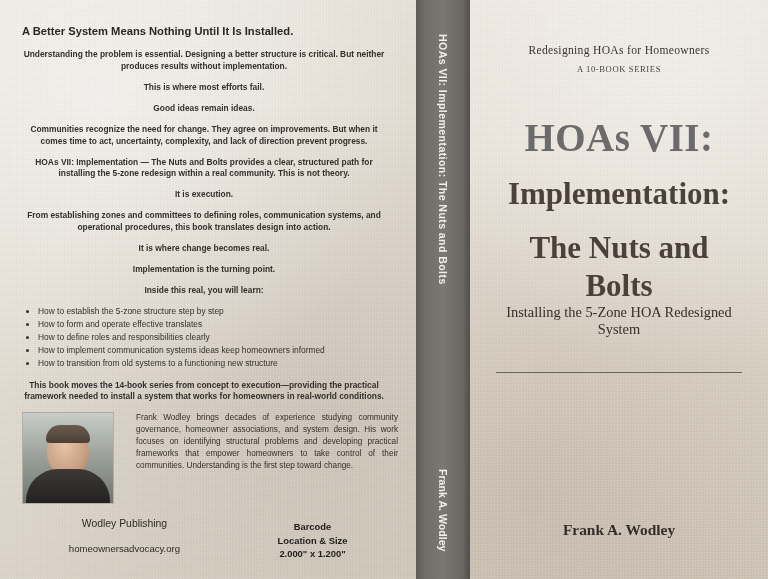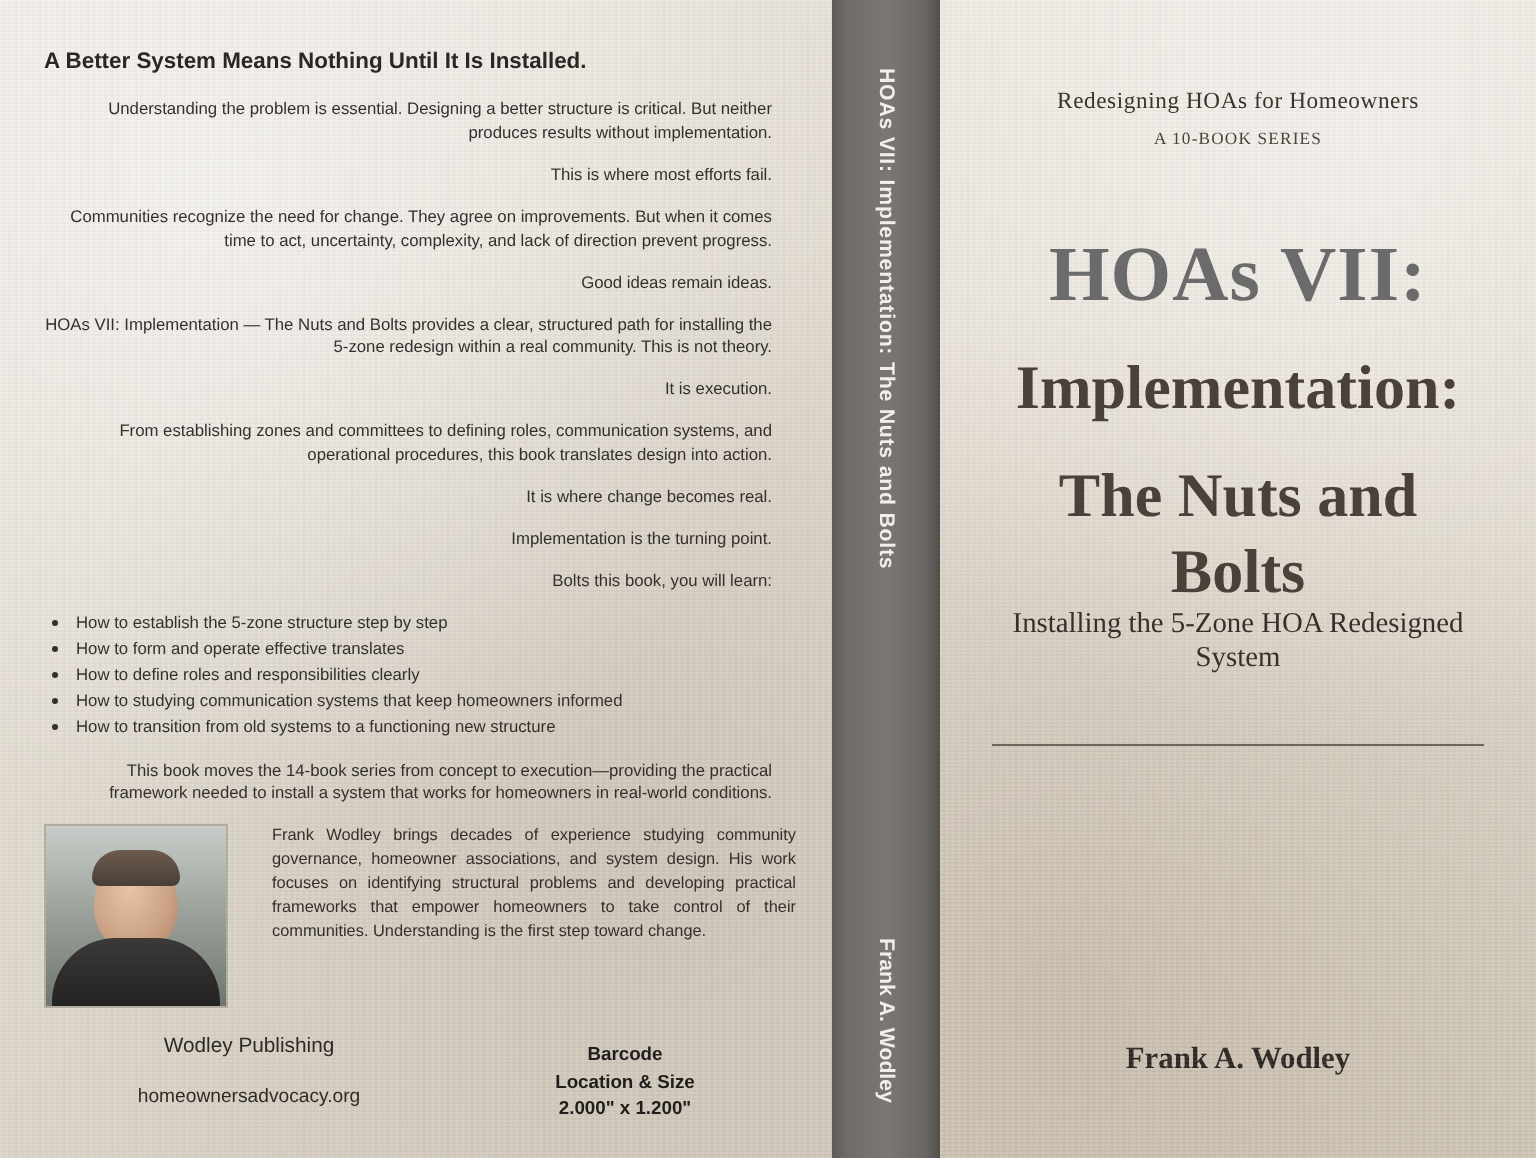--- a/index.html
+++ b/index.html
@@ -35,21 +35,21 @@
       repeating-linear-gradient(90deg, rgba(255,255,255,0.03) 0 1px, rgba(0,0,0,0.015) 1px 3px);
     pointer-events:none;
   }
   .back-inner { position:relative; z-index:2; }
   .back-head {
     font-size: 11.2px; font-weight: bold; color:#2a2724;
     margin: 0 0 11px 0; line-height:1.25;
   }
   .back p {
     font-size: 8.4px; color: #34302c; line-height: 1.42;
-    margin: 0 12px 9px 0; text-align: right;
+    margin: 0 12px 9px 0; text-align: center; font-weight: bold;
   }
   .back ul {
     margin: 3px 0 10px 0; padding-left: 16px;
   }
   .back li {
     font-size: 8.4px; color:#34302c; line-height:1.42; margin-bottom:1px;
   }
   .author-block {
     display:flex; flex-direction:row; gap:8px; margin-top: 6px;
   }
@@ -204,35 +204,35 @@
 <body>
 
 <div class="cover">
 
   <section class="back">
     <div class="back-inner">
       <h1 class="back-head">A Better System Means Nothing Until It Is Installed.</h1>
 
       <p>Understanding the problem is essential. Designing a better structure is critical. But neither produces results without implementation.</p>
       <p>This is where most efforts fail.</p>
+      <p>Good ideas remain ideas.</p>
       <p>Communities recognize the need for change. They agree on improvements. But when it comes time to act, uncertainty, complexity, and lack of direction prevent progress.</p>
-      <p>Good ideas remain ideas.</p>
       <p>HOAs VII: Implementation — The Nuts and Bolts provides a clear, structured path for installing the 5-zone redesign within a real community. This is not theory.</p>
       <p>It is execution.</p>
       <p>From establishing zones and committees to defining roles, communication systems, and operational procedures, this book translates design into action.</p>
       <p>It is where change becomes real.</p>
       <p>Implementation is the turning point.</p>
-      <p>Bolts this book, you will learn:</p>
+      <p>Inside this real, you will learn:</p>
       <p></p>
 
       <ul>
         <li>How to establish the 5-zone structure step by step</li>
         <li>How to form and operate effective translates</li>
         <li>How to define roles and responsibilities clearly</li>
-        <li>How to studying communication systems that keep homeowners informed</li>
+        <li>How to implement communication systems ideas keep homeowners informed</li>
         <li>How to transition from old systems to a functioning new structure</li>
       </ul>
 
       <p>This book moves the 14-book series from concept to execution—providing the practical framework needed to install a system that works for homeowners in real-world conditions.</p>
 
       <div class="author-block">
         <div class="photo">
           <div class="bg"></div>
           <div class="head"></div>
           <div class="hair"></div>

